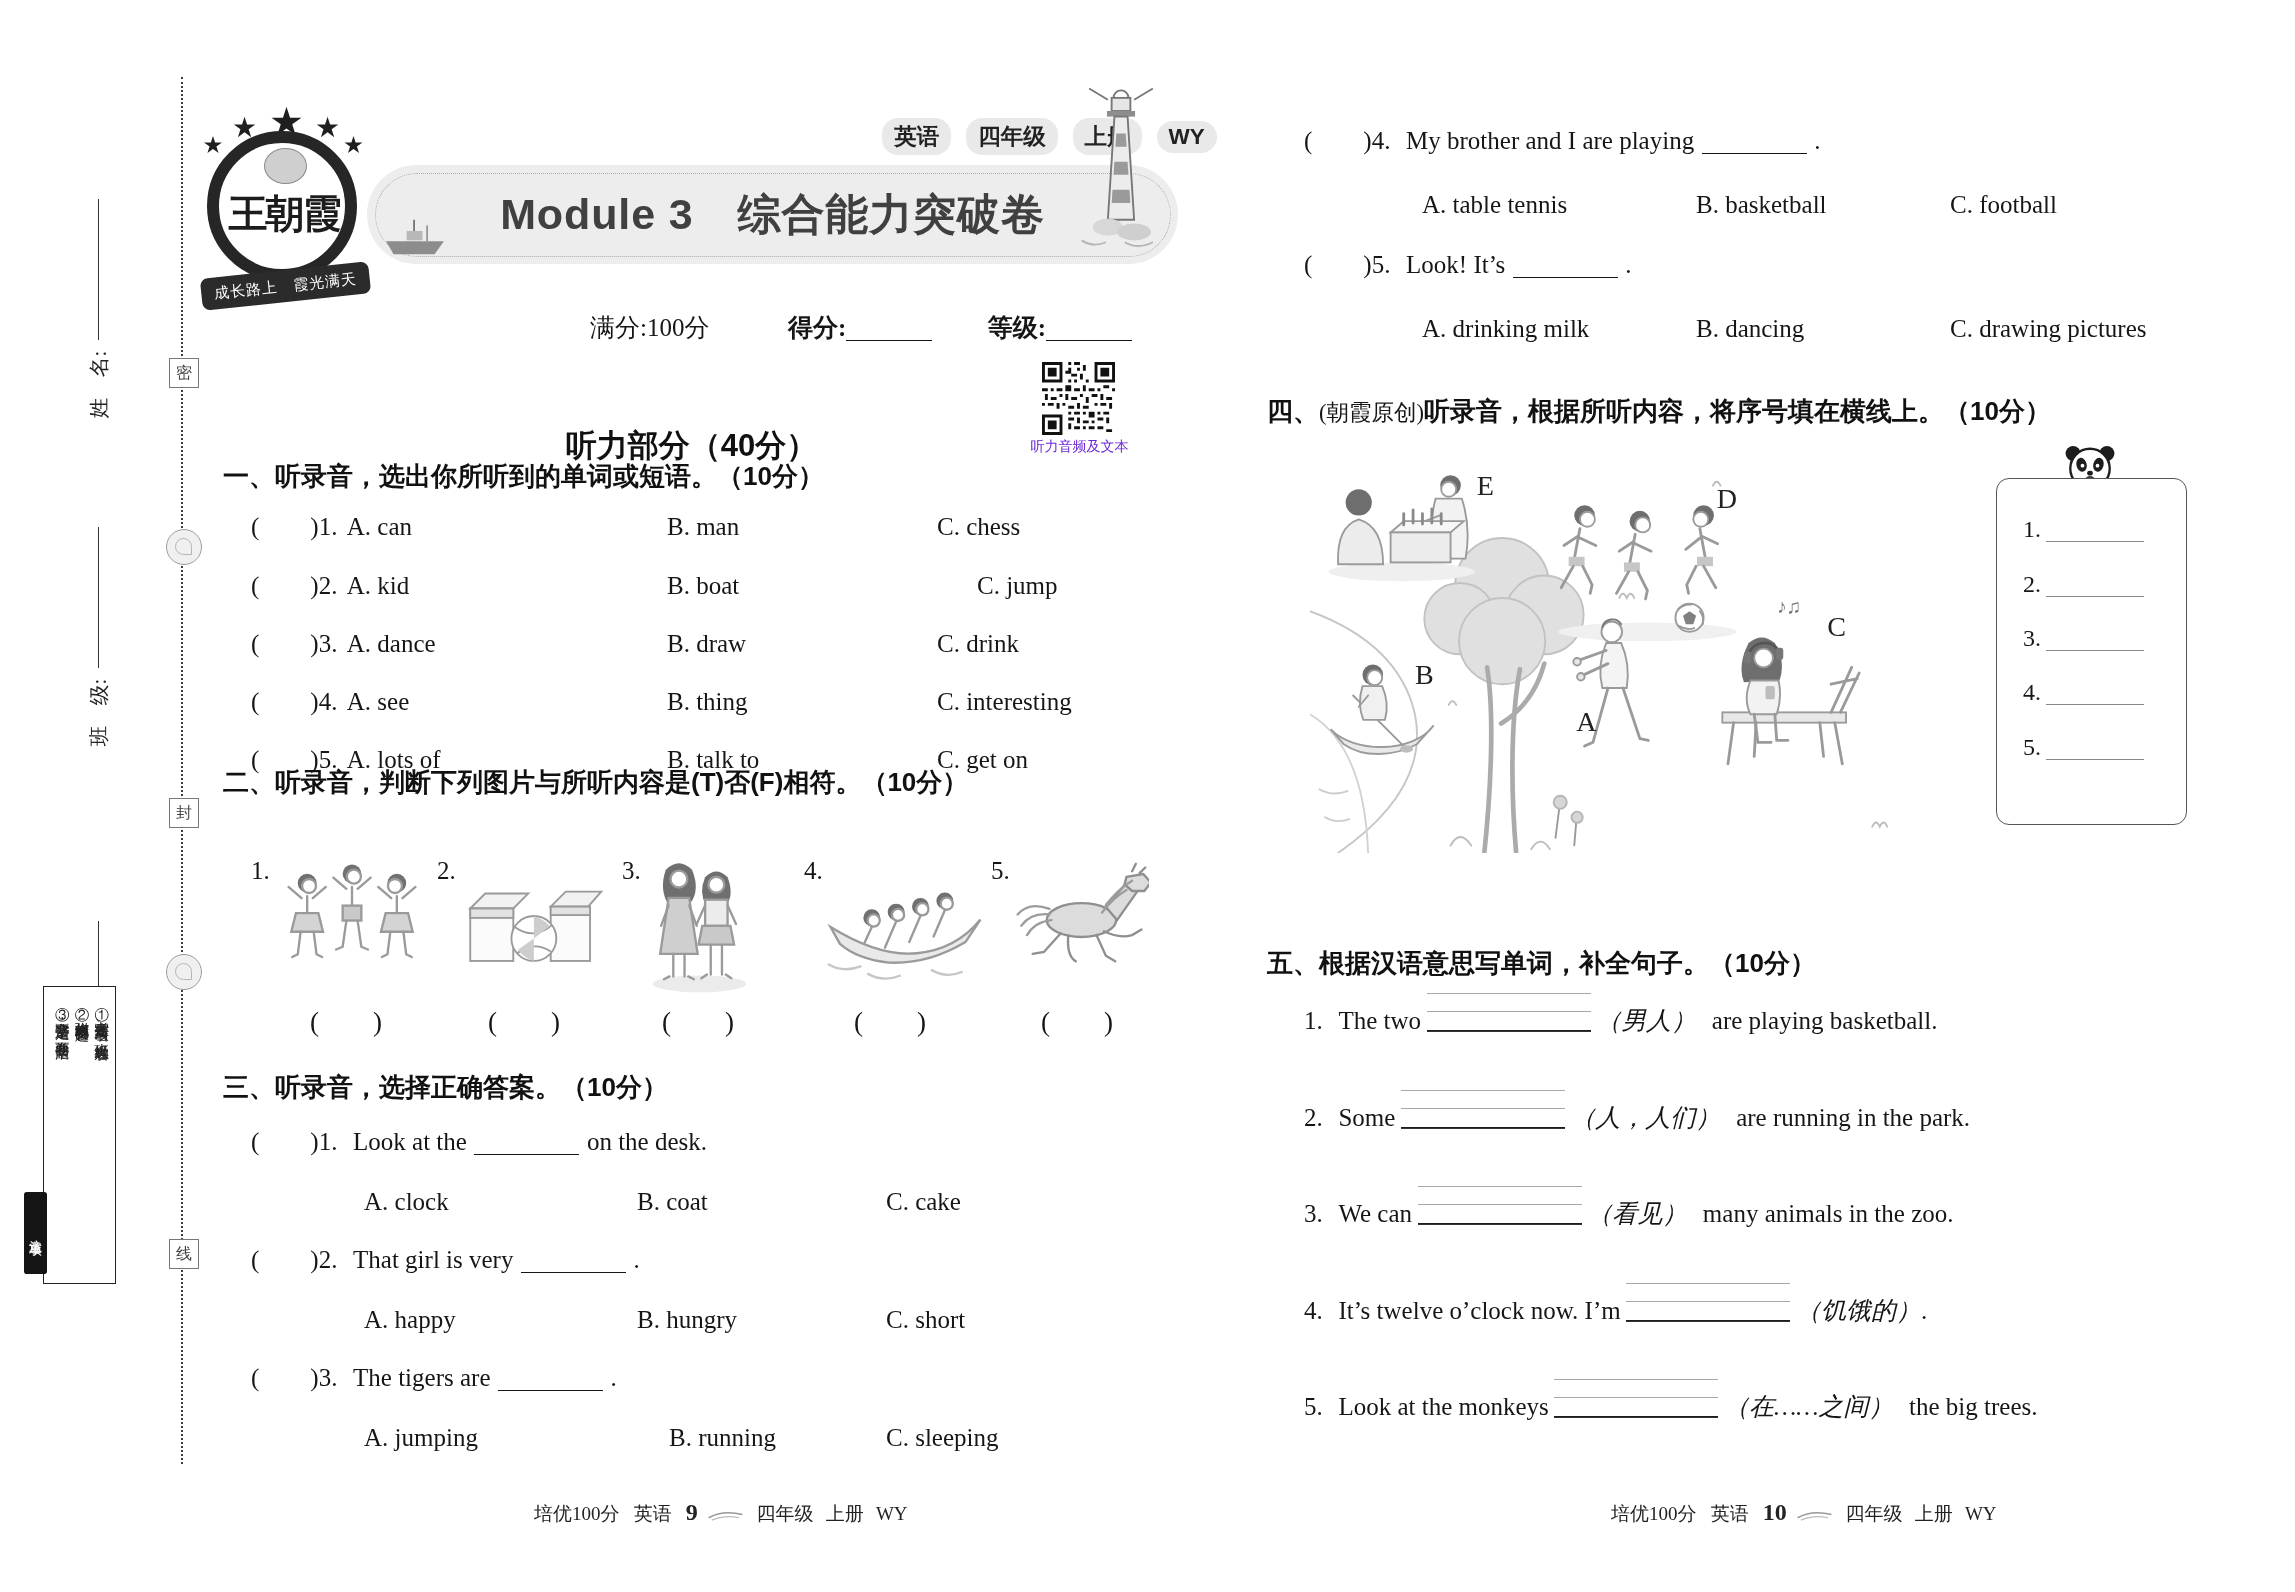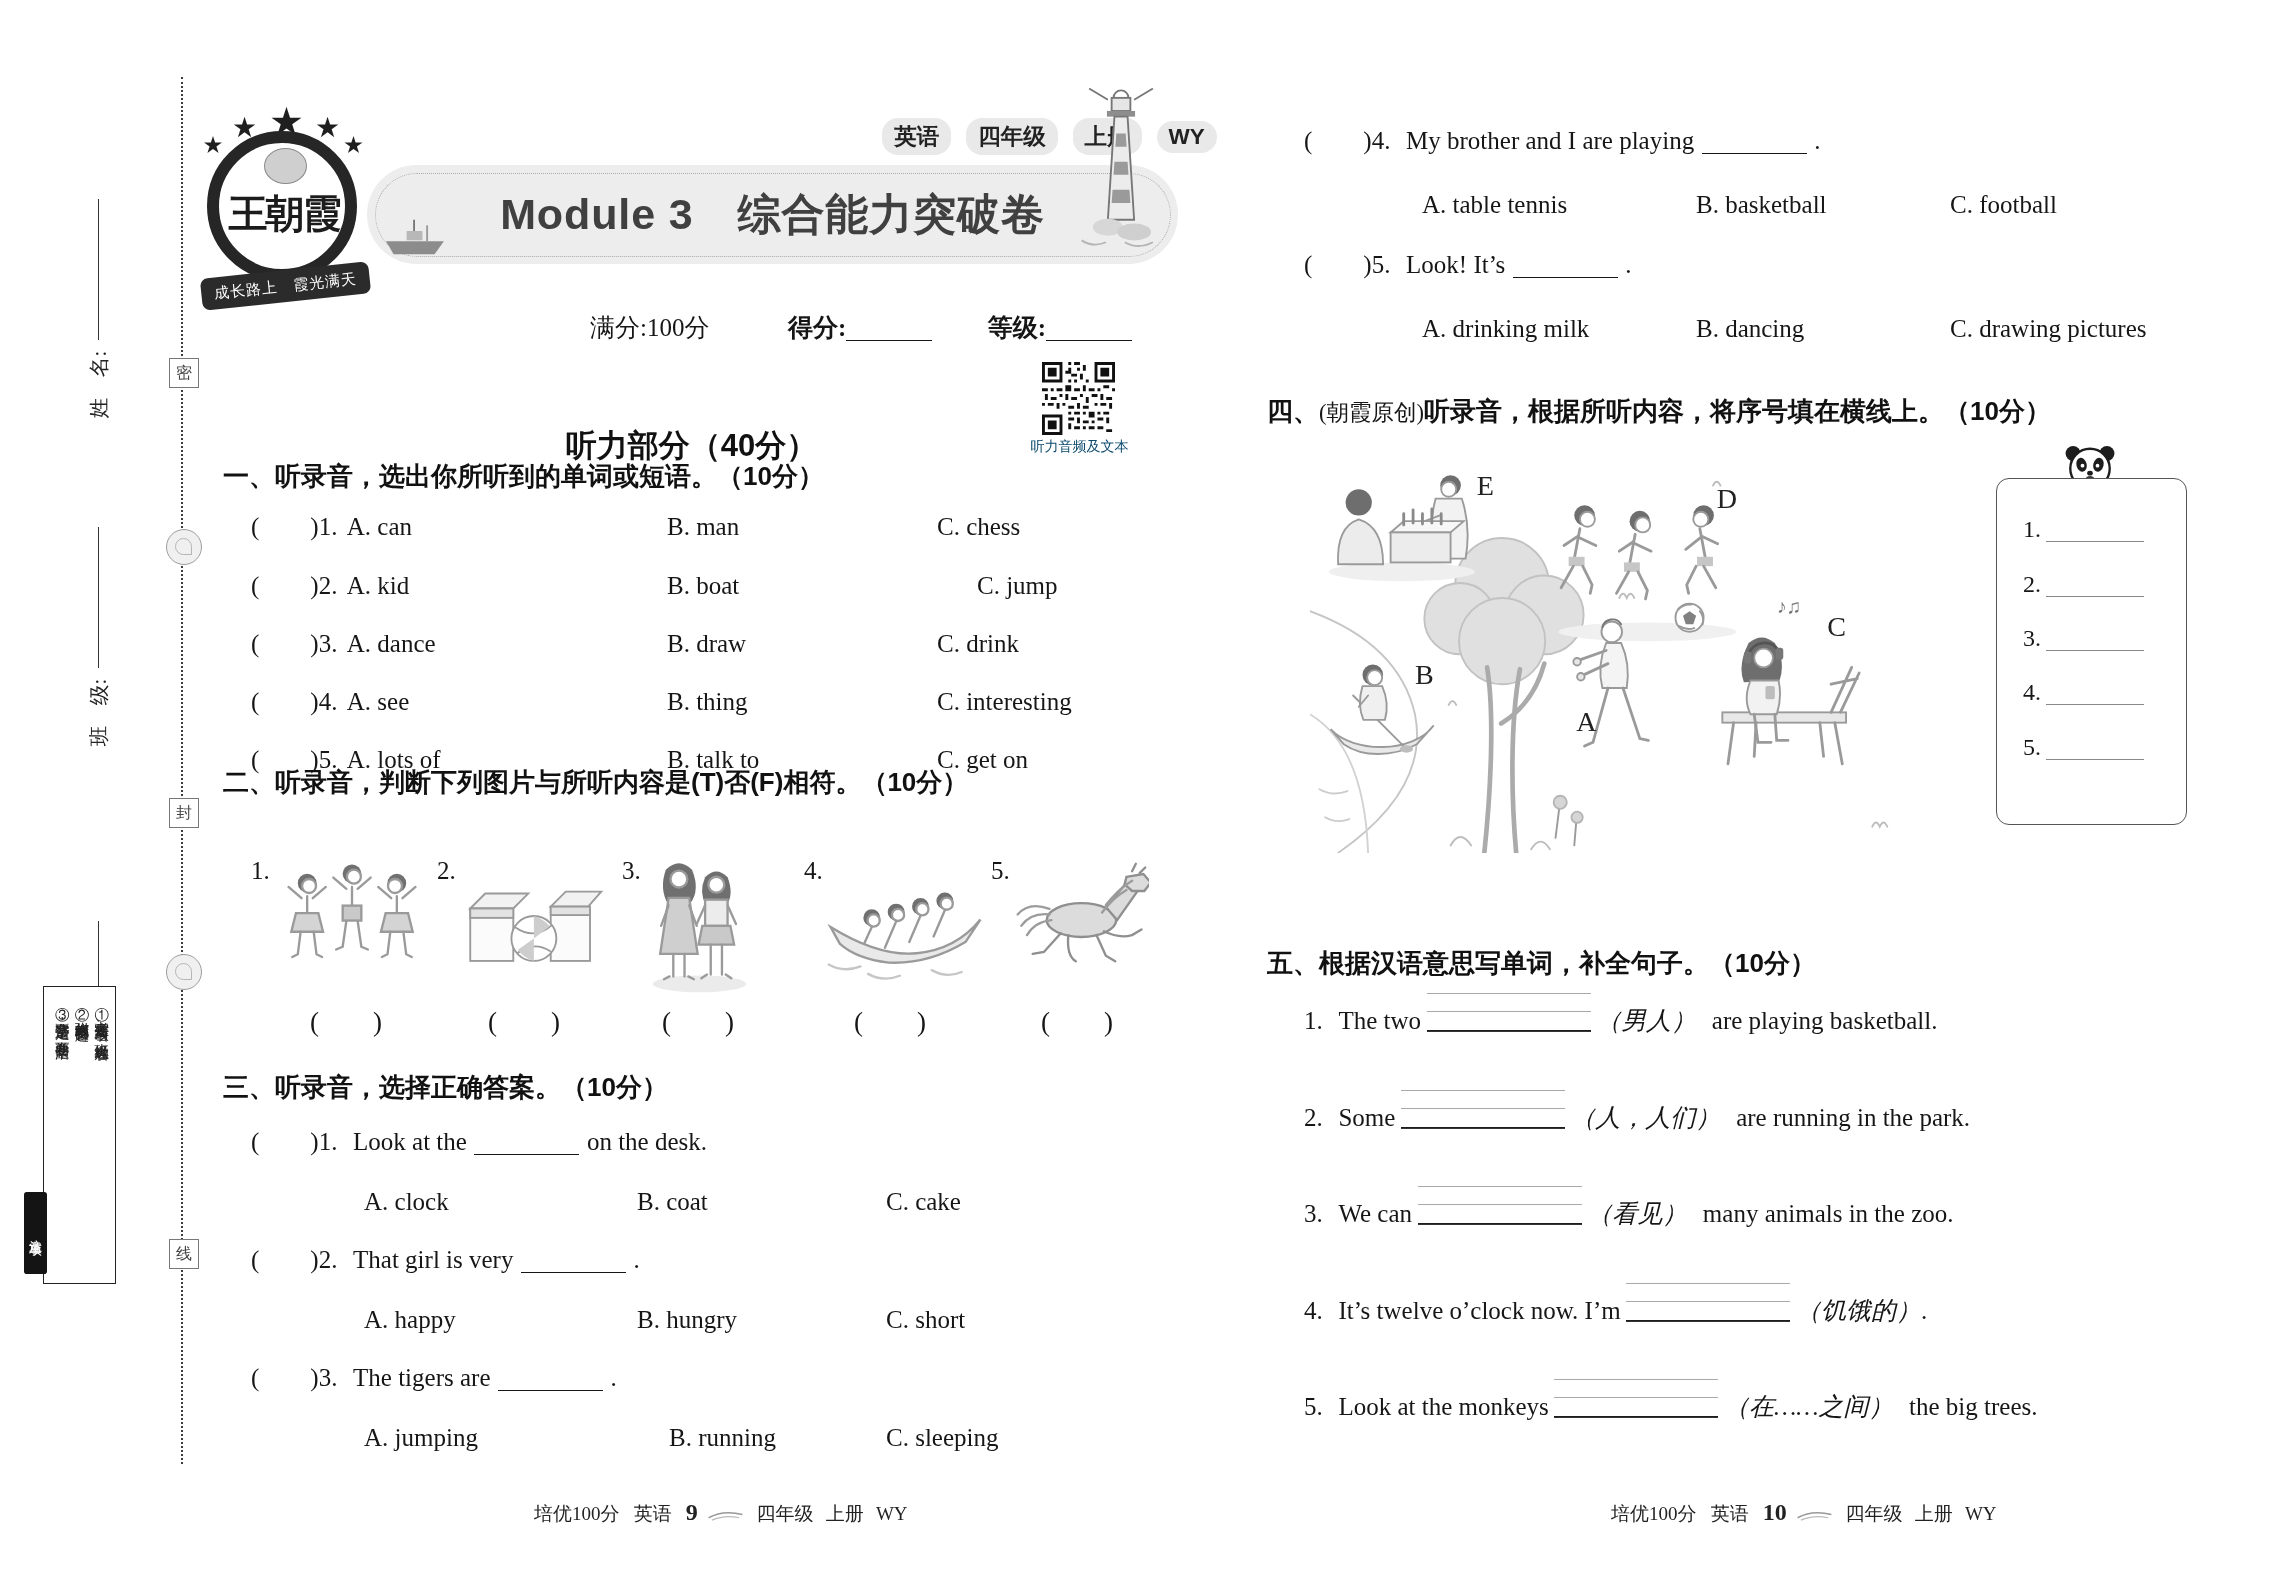--- a/index.html
+++ b/index.html
@@ -56,21 +56,21 @@
      background-position:0 0,0 18px,0 37px,0 52px;background-repeat:no-repeat;}
   .hint{font-style:italic;}
   .s5row{position:absolute;white-space:nowrap;font-size:25px;line-height:52px;}
   
   .ansbox{position:absolute;left:1996px;top:478px;width:189px;height:345px;border:1.9px solid #555;border-radius:13px;background:#fff;}
   .ansrow{position:absolute;left:26px;white-space:nowrap;font-size:24px;}
   .ansline{display:inline-block;width:98px;height:1em;border-bottom:1.9px solid #888;vertical-align:-4.7px;margin-left:4.7px;}
   .paren-slot{position:absolute;width:112px;text-align:center;font-size:27px;}
   .footer{position:absolute;top:1499px;width:356px;text-align:center;font-size:19px;color:#222;white-space:nowrap;}
   .footer .pg{font-size:24px;font-weight:700;margin:0 9.4px;}
-  .qr-caption{position:absolute;width:131px;text-align:center;font-size:14px;color:#0c4a6e;}
+  .qr-caption{position:absolute;width:131px;text-align:center;font-size:14px;color:#6d28d9;}
 </style>
 </head>
 <body>
 
 <div class="sheet">
 
   <div class="fold-line"></div>
 
   <div class="vgroup" style="left:-61px;top:290px;">
     <span>姓　名:</span>

